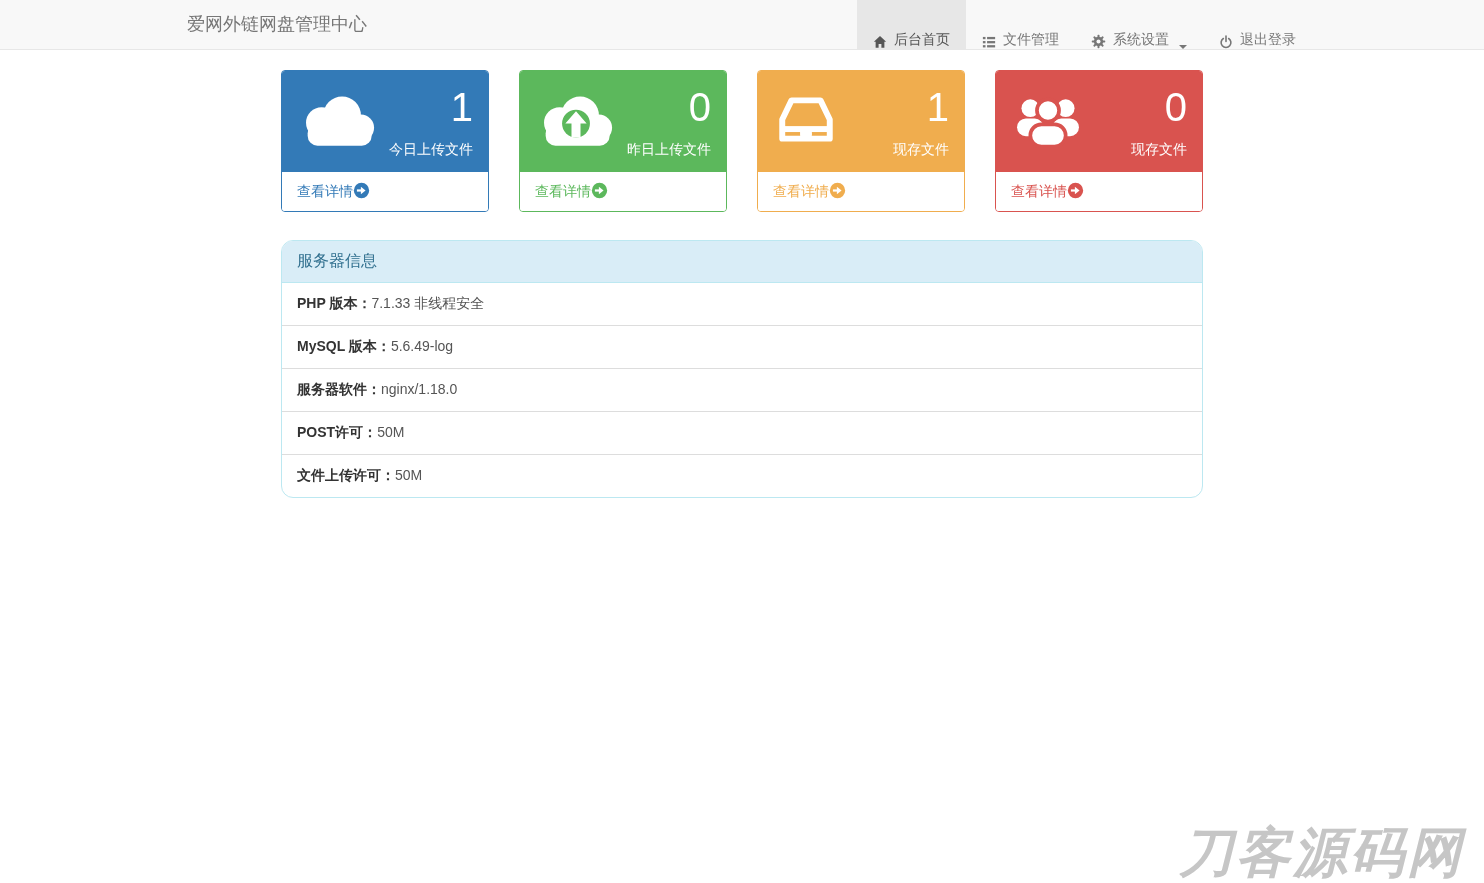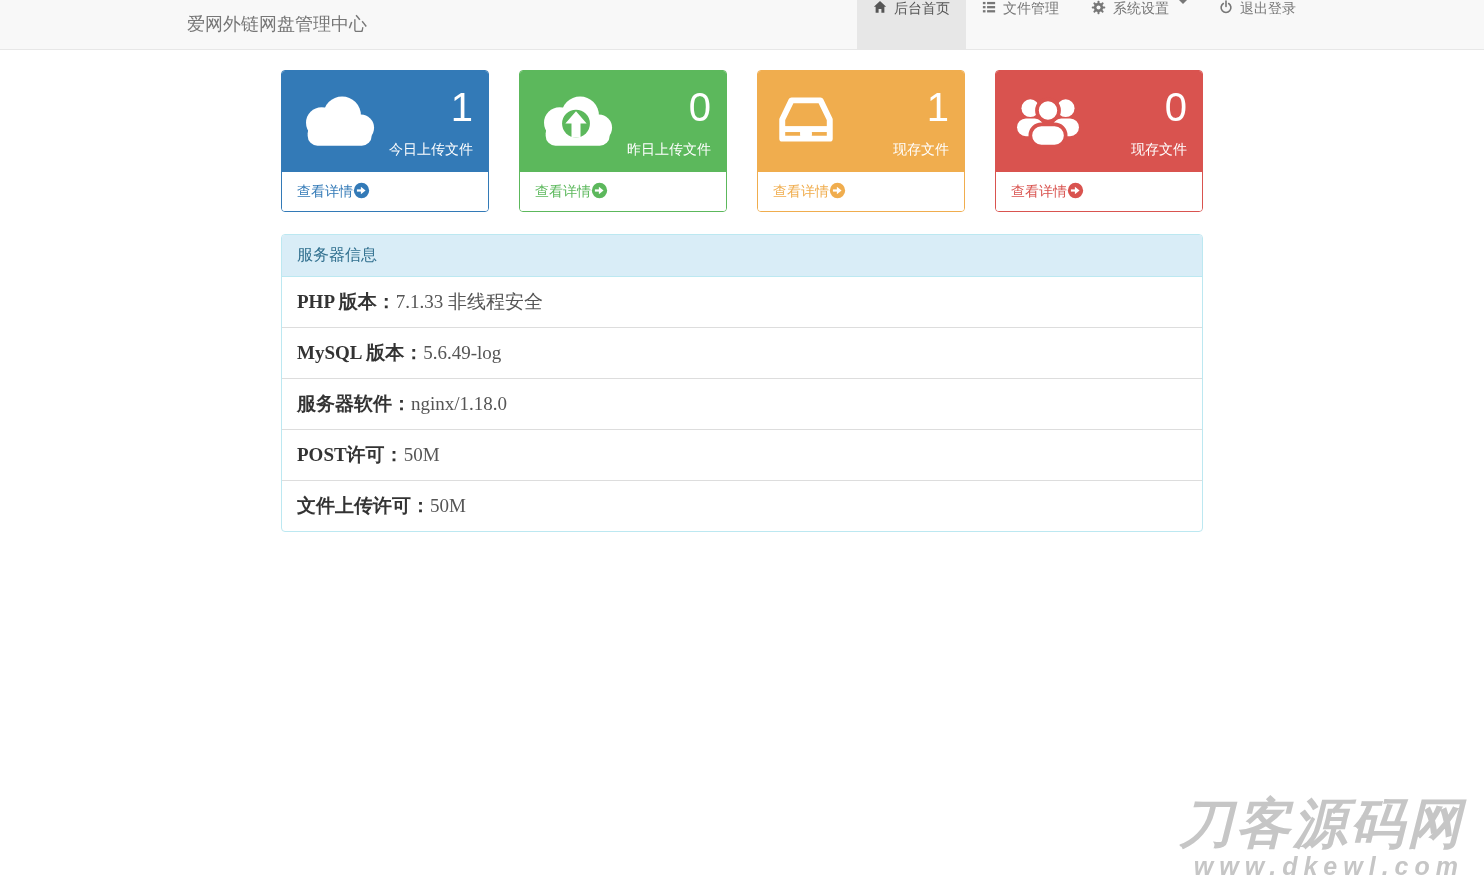--- a/index.html
+++ b/index.html
@@ -7,42 +7,42 @@
     width:1484px;height:883px;position:relative;overflow:hidden;
     background:#fff;
     font-family:"Liberation Sans","DejaVu Sans",sans-serif;
     -webkit-font-smoothing:antialiased;
   }
   
   .navbar{height:49px;background:#f8f8f8;border-bottom:1px solid #e7e7e7;}
   .navbar-inner{width:1170px;margin:0 auto;height:49px;display:flex;justify-content:space-between;align-items:stretch;padding:0 15px;box-sizing:border-box;gap:38px;}
   .brand{font-size:18px;color:#777;line-height:49px;padding:0 15px;white-space:nowrap;cursor:pointer;}
   .nav{display:flex;align-items:stretch;}
-  .nav-item{display:flex;align-items:flex-start;gap:7px;padding:0 16px;color:#777;font-size:14px;cursor:pointer;white-space:nowrap;}
+  .nav-item{display:flex;align-items:flex-end;gap:7px;padding:0 16px;color:#777;font-size:14px;cursor:pointer;white-space:nowrap;}
   .nav-item.active{background:#e7e7e7;color:#555;}
   .nav-item svg{display:block;}
   .caret{display:inline-block;width:0;height:0;border-left:4px solid transparent;border-right:4px solid transparent;border-top:4px solid currentColor;margin-left:3px;}
   
   .container{width:922px;margin:20px auto 0;}
   .cards{display:flex;gap:30px;}
   .card{flex:1;border:1px solid;border-radius:4px;overflow:hidden;background:#fff;box-sizing:border-box;}
   .card-heading{height:101px;box-sizing:border-box;padding:12px 15px;display:flex;align-items:center;justify-content:space-between;color:#fff;}
   .card-heading .big-icon{flex:0 0 auto;}
   .card-num-col{display:flex;flex-direction:column;align-items:flex-end;}
   .card-value{font-size:40px;line-height:44px;}
   .card-label{font-size:14px;margin-top:12px;}
   .card-footer{height:39px;box-sizing:border-box;background:#fff;display:flex;align-items:center;padding:0 15px;font-size:14px;cursor:pointer;}
   .card.c-primary{border-color:#337ab7}.card.c-primary .card-heading{background:#337ab7}.card.c-primary .card-footer{color:#337ab7}
   .card.c-success{border-color:#5cb85c}.card.c-success .card-heading{background:#5cb85c}.card.c-success .card-footer{color:#5cb85c}
   .card.c-warning{border-color:#f0ad4e}.card.c-warning .card-heading{background:#f0ad4e}.card.c-warning .card-footer{color:#f0ad4e}
   .card.c-danger{border-color:#d9534f}.card.c-danger .card-heading{background:#d9534f}.card.c-danger .card-footer{color:#d9534f}
   
-  .panel{margin-top:22px;border:1px solid #bce8f1;border-radius:4px;overflow:hidden;background:#fff;font-family:Liberation Serif, serif;}
+  .panel{margin-top:28px;border:1px solid #bce8f1;border-radius:12px;overflow:hidden;background:#fff;}
   .panel-heading{background:#d9edf7;color:#31708f;padding:10px 15px;font-size:16px;border-bottom:1px solid #bce8f1;}
-  .panel-row{padding:12px 15px;font-size:19px;border-bottom:1px solid #ddd;}
+  .panel-row{padding:12px 15px;font-size:14px;border-bottom:1px solid #ddd;}
   .panel-row:last-child{border-bottom:none;}
   .panel-row .row-label{font-weight:bold;color:#333;}
   .panel-row .row-value{color:#555;}
   
   .watermark{position:absolute;right:20px;bottom:4px;text-align:right;color:#c6c6c6;font-weight:bold;font-style:italic;line-height:1;user-select:none;}
   .wm-title{font-size:54px;letter-spacing:3px;}
   .wm-url{font-size:25px;letter-spacing:6px;margin-top:4px;}
 </style>
 </head>
 <body>
@@ -248,14 +248,13 @@
     </div>
     <div class="panel-row">
       <span class="row-label">文件上传许可：</span><span class="row-value">50M</span>
     </div>
   </div>
 
 </div>
 
 <div class="watermark">
   <div class="wm-title">刀客源码网</div>
-  <div class="wm-url">www.dkewl.com</div>
 </div>
 
 </body></html>

